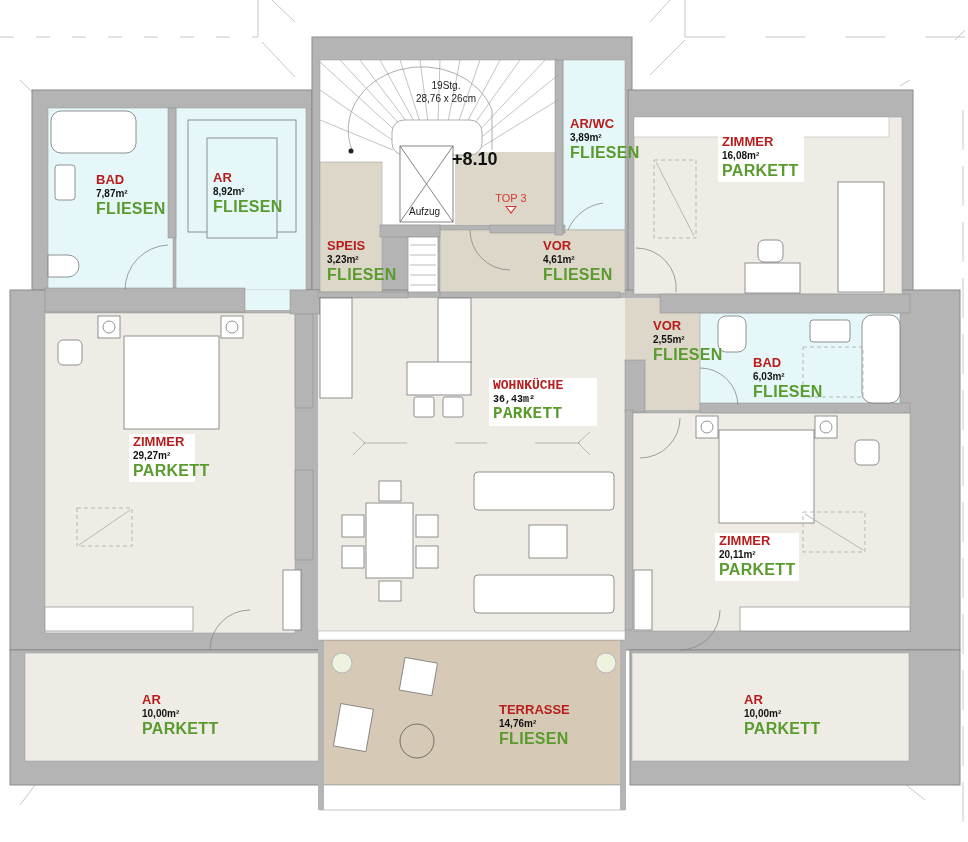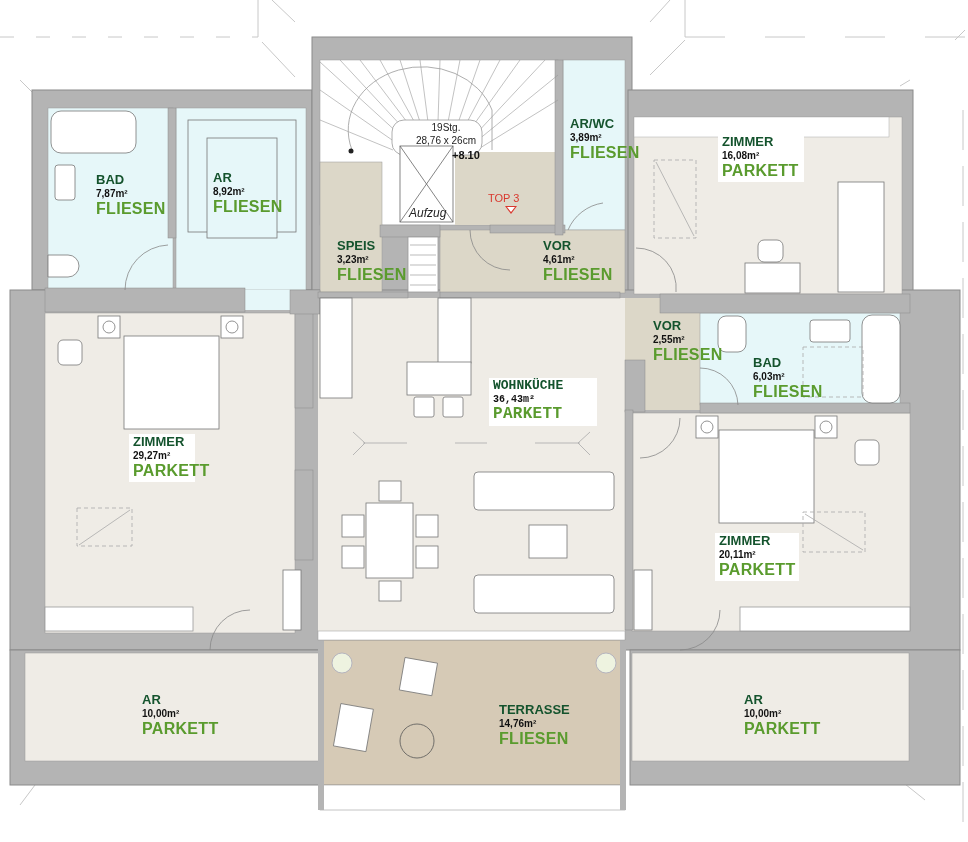--- a/index.html
+++ b/index.html
@@ -1,26 +1,26 @@
 <!DOCTYPE html>
 <html><head>
 <meta charset="utf-8">
 <style>
   html,body{margin:0;padding:0;background:#ffffff;}
   body{width:968px;height:842px;overflow:hidden;position:relative;font-family:"Liberation Sans",sans-serif;}
   #plan{position:absolute;left:0;top:0;width:968px;height:842px;}
   .lbl{position:absolute;background:#ffffff;padding:1px 4px 2px 4px;line-height:1.12;}
-  .lbl .n{font-weight:bold;font-size:13px;color:#14532d;display:block;}
+  .lbl .n{font-weight:bold;font-size:13px;color:#b91c1c;display:block;}
   .lbl .a{font-weight:bold;font-size:10px;color:#111;display:block;}
   .lbl .f{font-size:16px;color:#5a9b2e;font-weight:bold;letter-spacing:0.3px;display:block;margin-top:1px;}
   .lbl.nobg{background:transparent;}
-  .stair-txt{position:absolute;font-size:10px;color:#222;text-align:center;line-height:1.25;margin-top:42px;}
-  .level{position:absolute;font-size:11px;font-weight:bold;color:#111;}
-  .aufzug{position:absolute;font-size:12px;color:#222;font-style:italic;}
-  .top3{position:absolute;font-size:11px;color:#d9392f;}
+  .stair-txt{position:absolute;font-size:10px;color:#222;text-align:center;line-height:1.25;}
+  .level{position:absolute;font-size:18px;font-weight:bold;color:#111;}
+  .aufzug{position:absolute;font-size:10px;color:#222;}
+  .top3{position:absolute;font-size:11px;color:#d9392f;text-align:center;}
   .top3 .tri{display:block;width:0;height:0;margin:2px auto 0;border-left:6px solid transparent;border-right:6px solid transparent;border-top:8px solid #d9392f;position:relative;}
   .top3 .tri::after{content:"";position:absolute;left:-4px;top:-7px;border-left:4px solid transparent;border-right:4px solid transparent;border-top:5px solid #ffffff;}
 </style>
 </head>
 <body>
 
 <svg id="plan" viewBox="0 0 968 842" xmlns="http://www.w3.org/2000/svg">
 
   <g stroke="#c8c8c8" stroke-width="1" fill="none">
     <line x1="0" y1="37" x2="258" y2="37" stroke-dasharray="14,22"></line>
@@ -258,21 +258,21 @@
 <div class="lbl nobg" style="left:566px;top:116px;">
   <span class="n">AR/WC</span>
   <span class="a">3,89m²</span>
   <span class="f">FLIESEN</span>
 </div>
 <div class="lbl" style="left:718px;top:134px;width:78px;">
   <span class="n">ZIMMER</span>
   <span class="a">16,08m²</span>
   <span class="f">PARKETT</span>
 </div>
-<div class="lbl nobg" style="left:323px;top:238px;margin-left:10px;">
+<div class="lbl nobg" style="left:323px;top:238px;">
   <span class="n">SPEIS</span>
   <span class="a">3,23m²</span>
   <span class="f">FLIESEN</span>
 </div>
 <div class="lbl nobg" style="left:539px;top:238px;">
   <span class="n">VOR</span>
   <span class="a">4,61m²</span>
   <span class="f">FLIESEN</span>
 </div>
 <div class="lbl nobg" style="left:649px;top:318px;">

